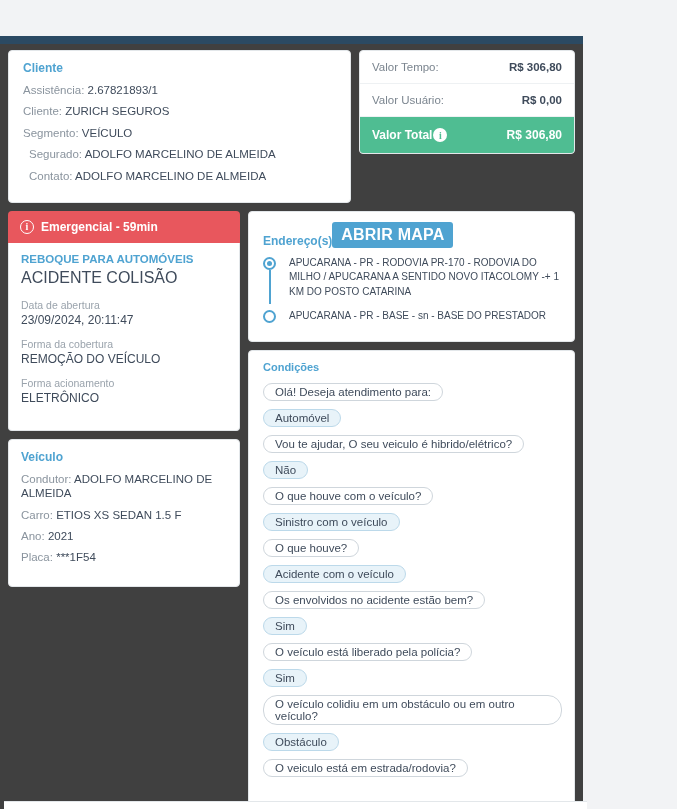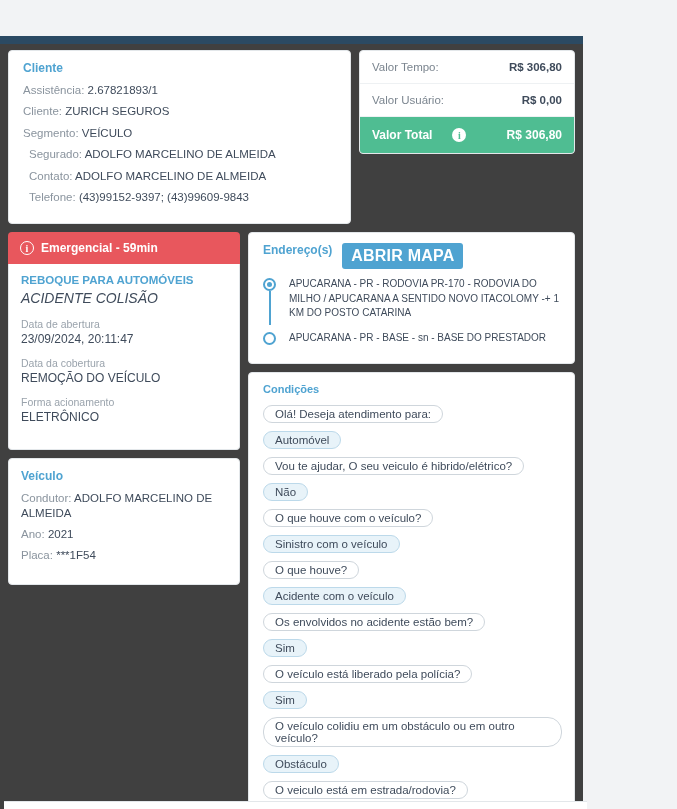--- a/index.html
+++ b/index.html
@@ -82,21 +82,21 @@
   .val-total {
     display: flex;
     justify-content: space-between;
     align-items: center;
     padding: 11px 12px;
     background: #4fbd92;
     color: #ffffff;
     font-weight: bold;
     font-size: 12px;
   }
-  .val-total .lbl { display: flex; align-items: center; gap: 20px; }
+  .val-total .lbl { display: flex; align-items: center; gap: 1px; }
   .info-ico {
     display: inline-flex;
     align-items: center;
     justify-content: center;
     width: 14px; height: 14px;
     border-radius: 50%;
     background: #ffffff;
     color: #4fbd92;
     font-size: 10px;
     font-weight: bold;
@@ -145,39 +145,37 @@
     padding: 10px 12px 14px 12px;
   }
   .svc-title {
     color: #4fa3d1;
     font-weight: bold;
     font-size: 11.5px;
     margin-bottom: 4px;
   }
   .svc-sub {
     color: #3f4b5b;
-    font-size: 14px;
+    font-size: 16px;
     margin-bottom: 12px;
-    font-style: italic;
   }
   .fld { margin-bottom: 11px; }
   .fld .lbl { color: #9aa3ac; font-size: 10.5px; margin-bottom: 2px; }
   .fld .val { color: #3f4b5b; font-size: 12px; }
 
   .vehicle-card {
     margin-top: 8px;
     padding: 10px 12px 14px 12px;
   }
 
   
   .addr-card { padding: 10px 12px 12px 14px; }
   .addr-head {
     display: flex;
-    align-items: flex-start;
-    gap: 10px;
+    align-items: flex-end;
     margin-bottom: 8px;
   }
   .addr-head .t { color: #4fa3d1; font-weight: bold; font-size: 12px; }
   .map-btn {
     background: #4fa3d1;
     color: #ffffff;
     font-weight: bold;
     font-size: 16px;
     padding: 4px 9px;
     border: none;
@@ -301,24 +299,20 @@
           </div>
           <div class="kv-col right">
             <div class="kv">
               <span>Segurado:</span>
               <b>ADOLFO MARCELINO DE ALMEIDA</b>
             </div>
             <div class="kv">
               <span>Contato:</span>
               <b>ADOLFO MARCELINO DE ALMEIDA</b>
             </div>
-            <div class="kv">
-              <span>Telefone:</span>
-              <b class="tel">(43)99152-9397; (43)99609-9843</b>
-            </div>
           </div>
         </div>
       </div>
 
       <div class="card values-card">
         <div class="val-row">
           <span>Valor Tempo:</span>
           <span class="amt">R$ 306,80</span>
         </div>
         <div class="val-row">
@@ -347,34 +341,38 @@
 
         <div class="card service-card">
           <div class="svc-title">REBOQUE PARA AUTOMÓVEIS</div>
           <div class="svc-sub">ACIDENTE COLISÃO</div>
 
           <div class="fld">
             <div class="lbl">Data de abertura</div>
             <div class="val">23/09/2024, 20:11:47</div>
           </div>
           <div class="fld">
-            <div class="lbl">Data da cobertura</div>
+            <div class="lbl">Forma da cobertura</div>
             <div class="val">REMOÇÃO DO VEÍCULO</div>
           </div>
           <div class="fld">
             <div class="lbl">Forma acionamento</div>
             <div class="val">ELETRÔNICO</div>
           </div>
         </div>
 
         <div class="card vehicle-card">
           <div class="section-title">Veículo</div>
           <div class="kv">
             <span>Condutor:</span>
             <b>ADOLFO MARCELINO DE ALMEIDA</b>
+          </div>
+          <div class="kv">
+            <span>Carro:</span>
+            <b>ETIOS XS SEDAN 1.5 F</b>
           </div>
           <div class="kv">
             <span>Ano:</span>
             <b>2021</b>
           </div>
           <div class="kv">
             <span>Placa:</span>
             <b>***1F54</b>
           </div>
         </div>

